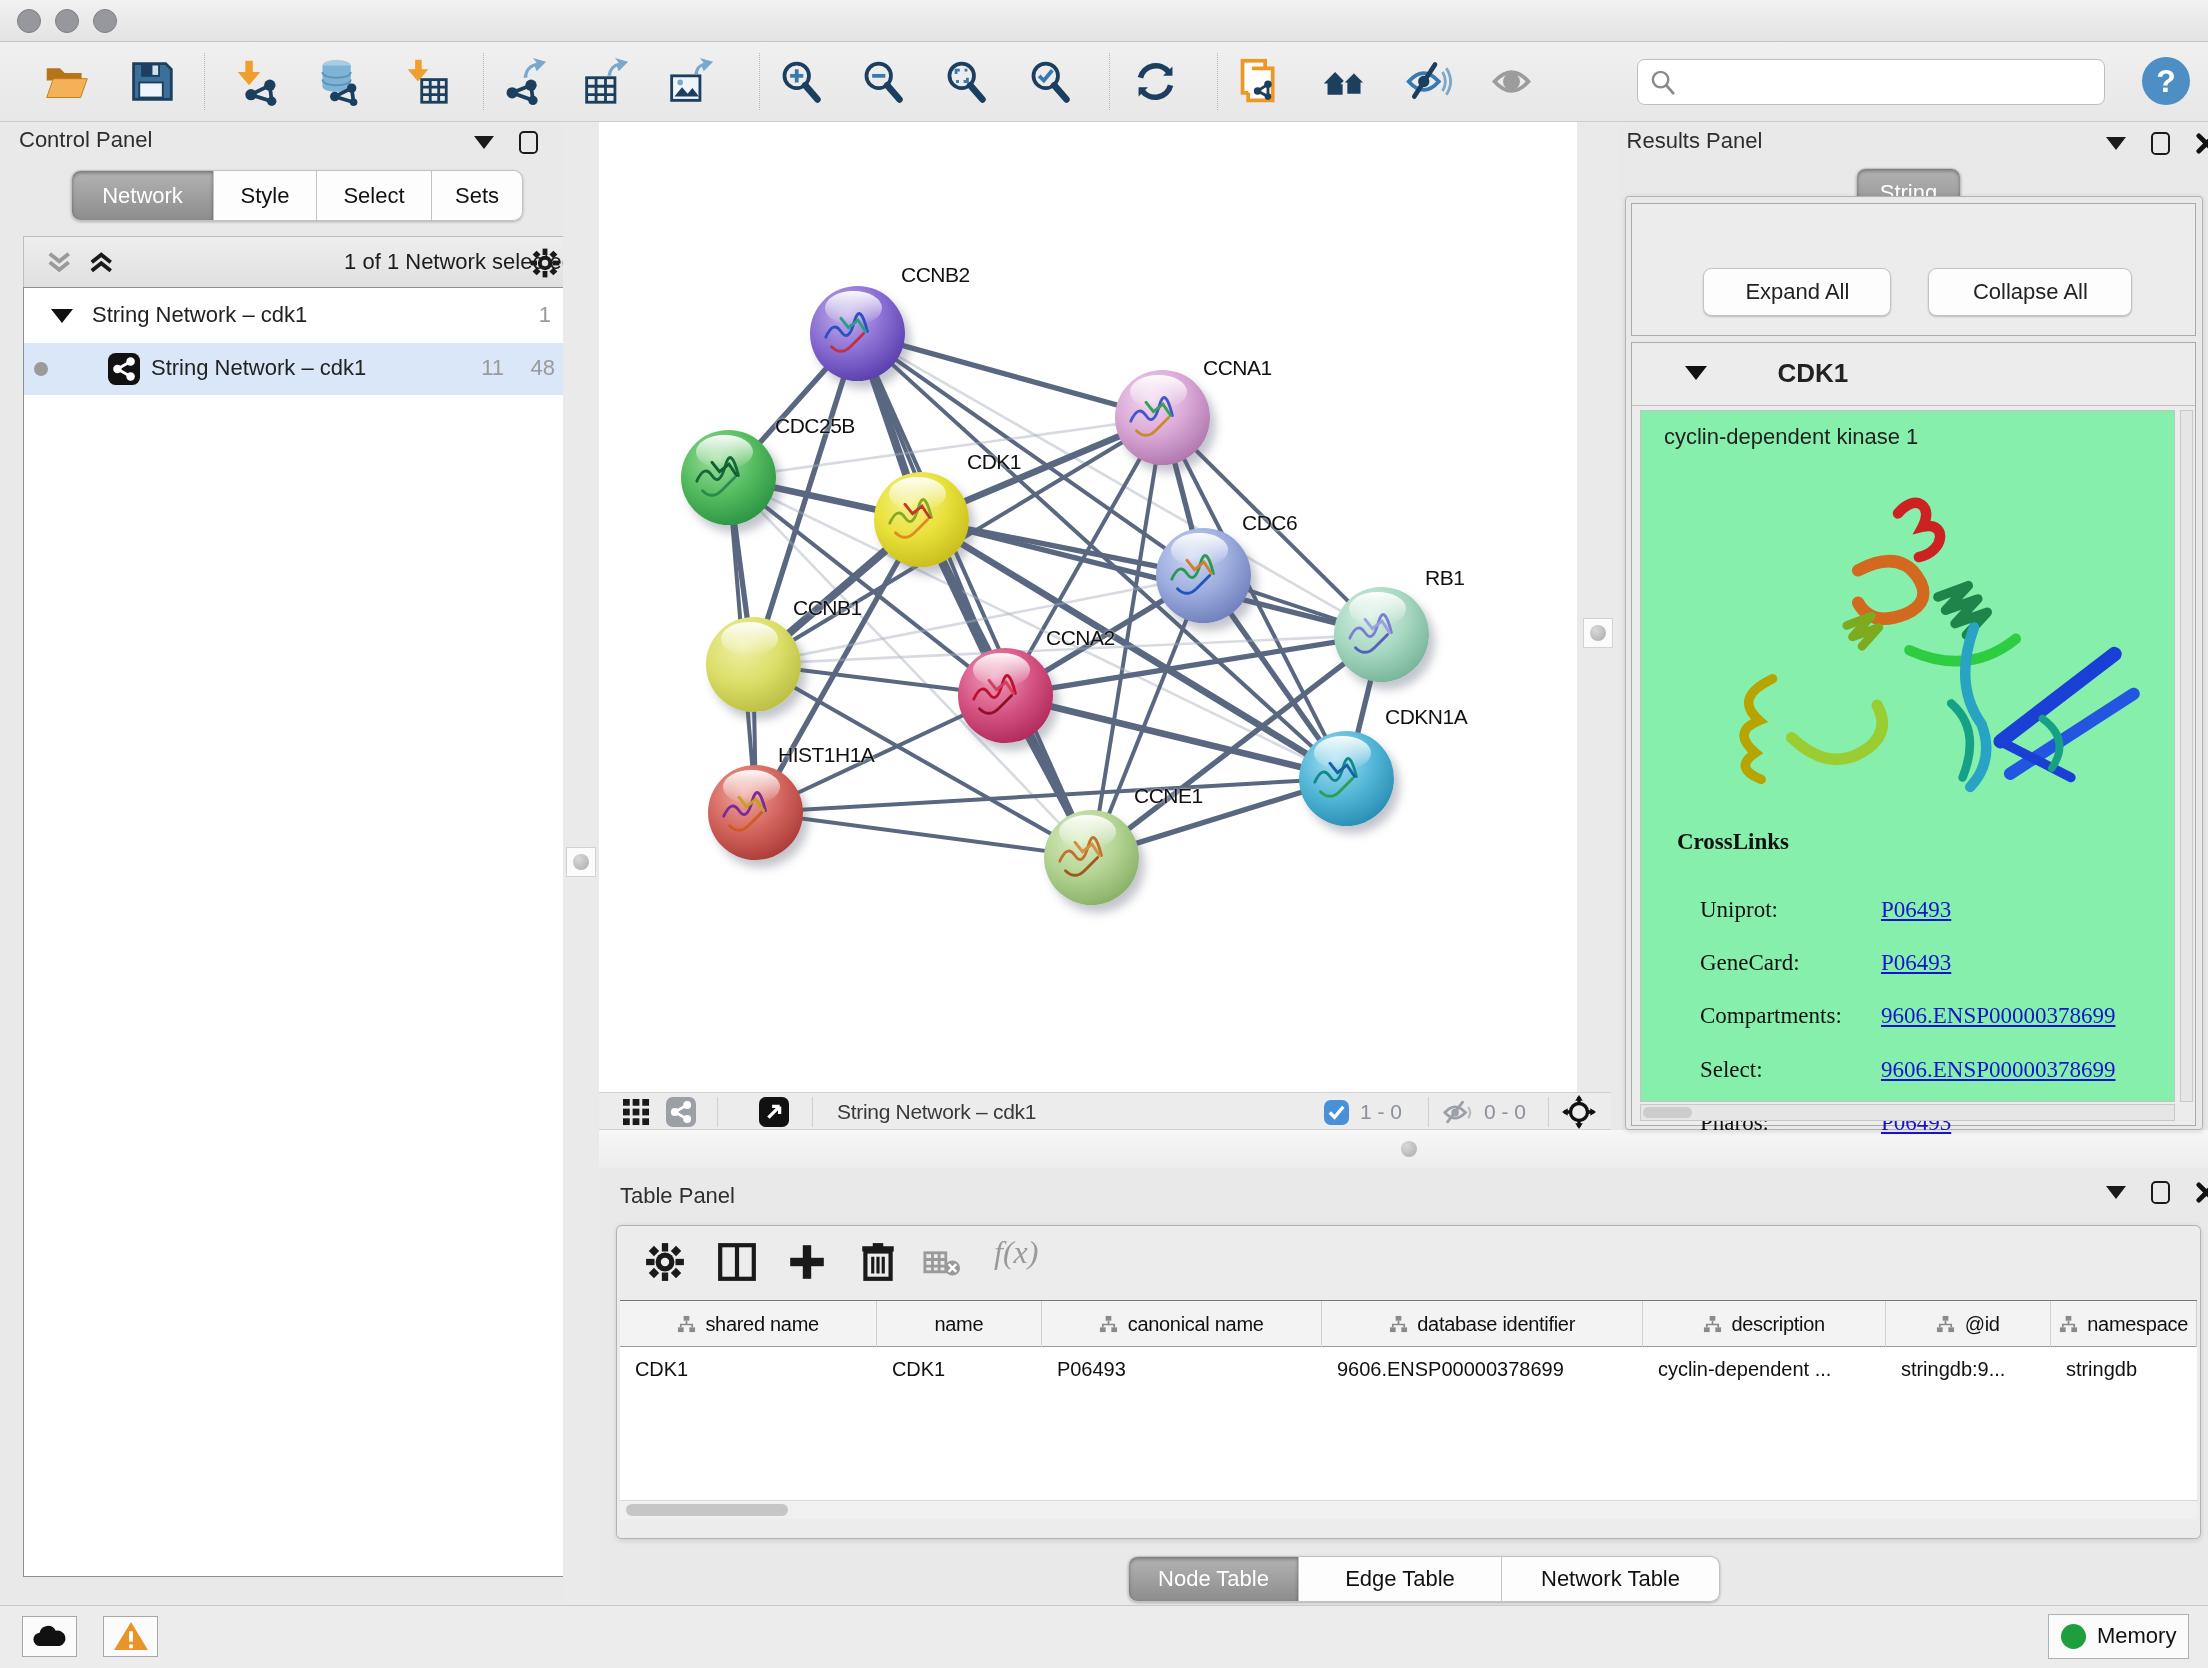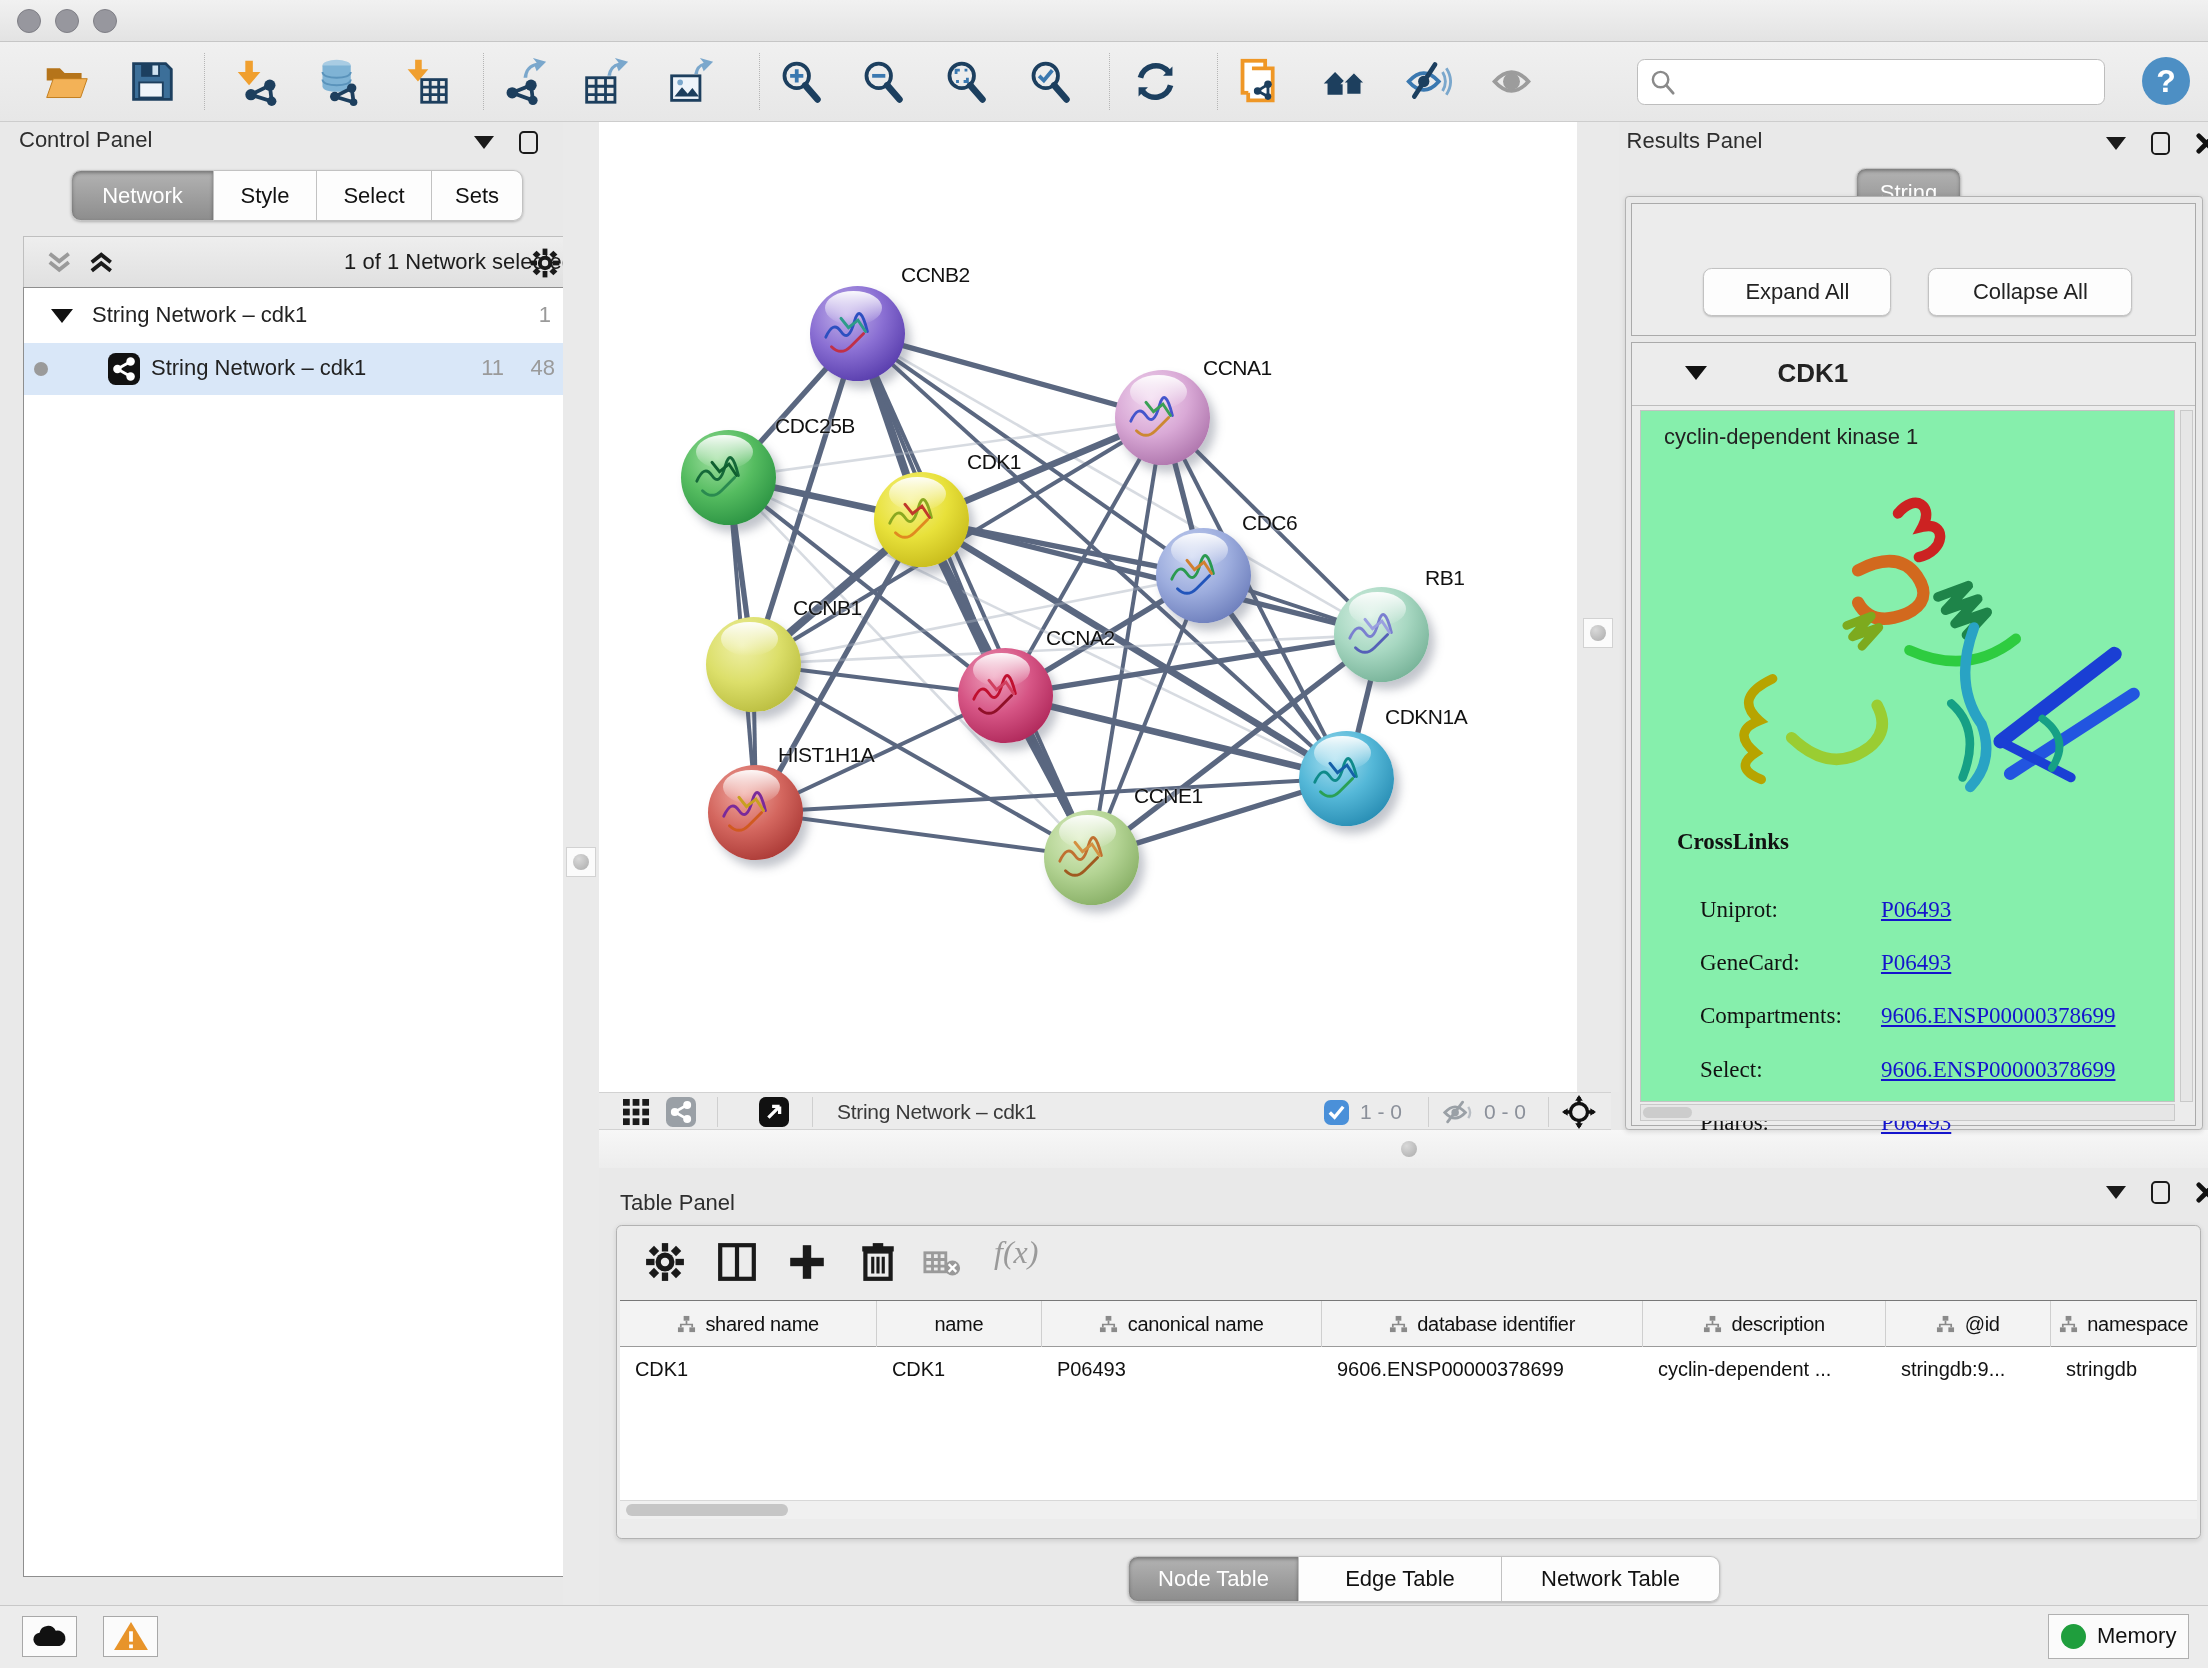--- a/index.html
+++ b/index.html
@@ -601,21 +601,21 @@
         </div>
         <div class="rp-vtrack"></div>
         <div class="rp-htrack">
             <div class="rp-hthumb"></div>
           </div>
       </div>
     </div>
   </div>
 
   <div class="table-panel">
-    <div style="position:absolute; left:21px; top:22px;" class="panel-title">Table Panel</div>
+    <div style="position:absolute; left:21px; top:15px;" class="panel-title">Table Panel</div>
     <div class="win-icons" style="left:1507px; top:13.3px;">
       <span class="wi-collapse"></span>
       <span class="wi-float"></span>
       <svg class="x-icon" width="23" height="23" viewBox="0 0 24 24">
           <line x1="4" y1="4" x2="20" y2="20"></line>
           <line x1="20" y1="4" x2="4" y2="20"></line>
         </svg>
     </div>
     <div class="tp-container">
       <svg class="tp-toolbar-icon" style="left:27px" viewBox="0 0 40 40">

